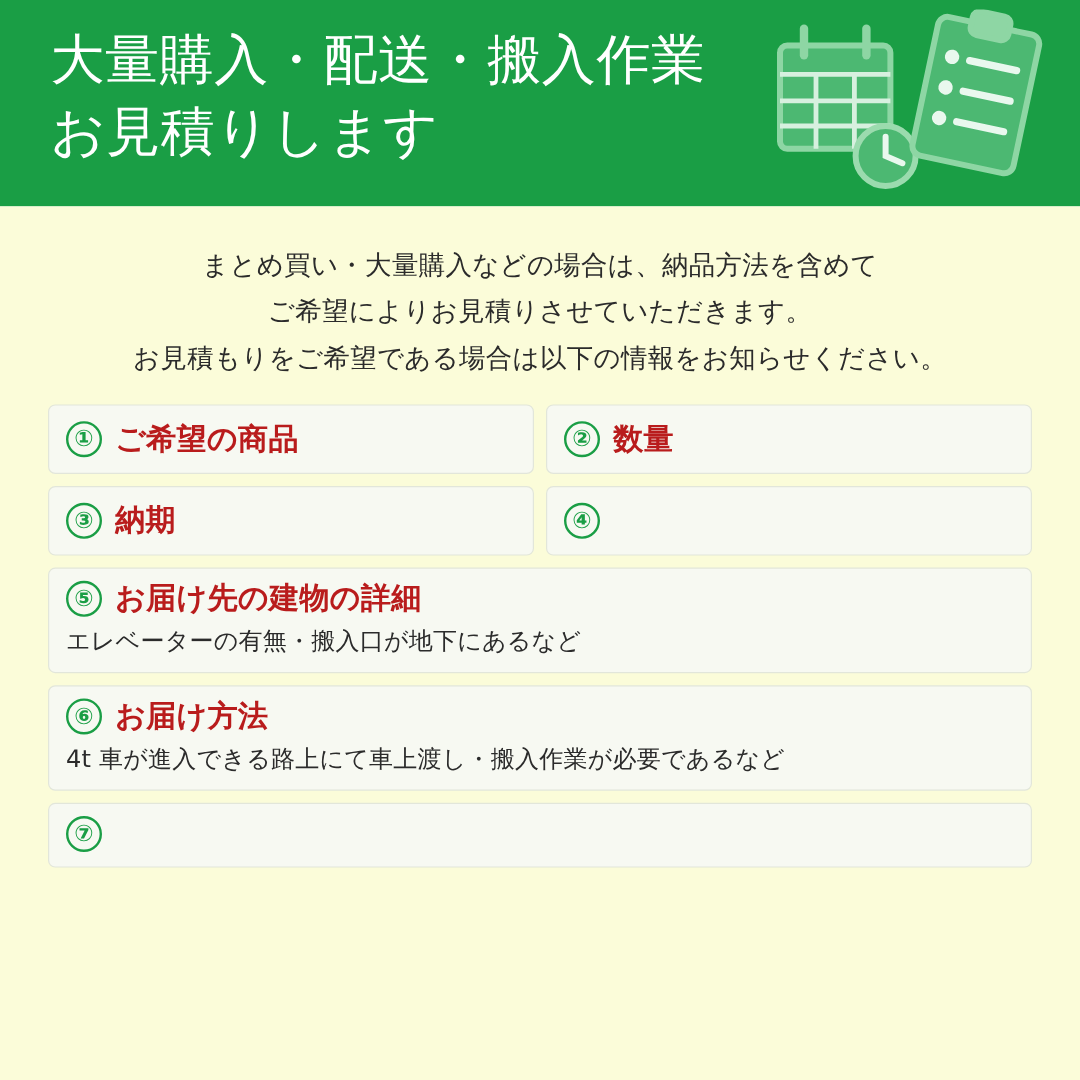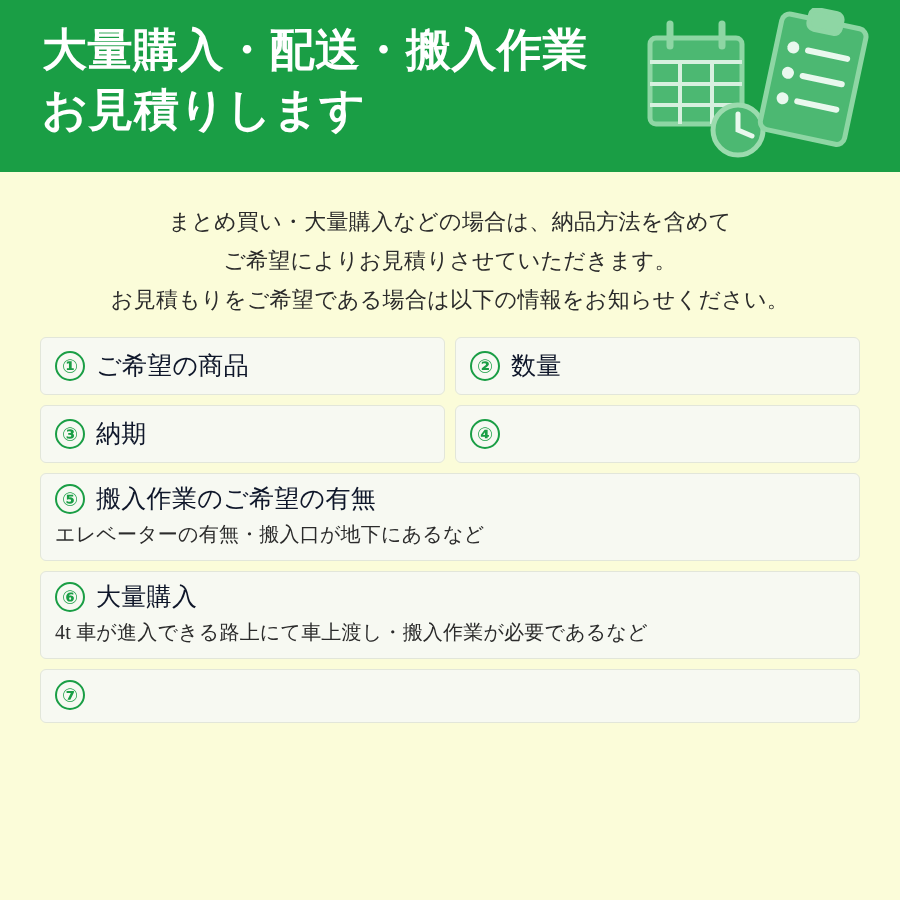--- a/index.html
+++ b/index.html
@@ -24,21 +24,21 @@
     height: 172px;
     background: #1a9e45;
     overflow: hidden;
   }
   .banner-title {
     position: absolute;
     left: 42px;
     top: 20px;
     color: #ffffff;
     font-size: 45px;
-    font-weight: bold;
+    font-weight: normal;
     line-height: 1.33;
     letter-spacing: 0.5px;
     white-space: pre-line;
   }
   .banner-art {
     position: absolute;
     right: 28px;
     top: 8px;
     width: 230px;
     height: 160px;
@@ -91,33 +91,32 @@
     border-radius: 50%;
     color: #1a9e45;
     font-size: 19px;
     font-weight: bold;
     display: flex;
     align-items: center;
     justify-content: center;
     line-height: 1;
   }
   .card-title {
-    color: #0f172a;
+    color: #b91c1c;
     font-size: 25px;
-    font-weight: normal;
+    font-weight: bold;
     letter-spacing: 0.3px;
     line-height: 1.2;
   }
   .card-desc {
     color: #2b2b2b;
     font-size: 20px;
     line-height: 1.35;
     letter-spacing: 0.2px;
     margin-top: 7px;
-    font-family: Liberation Serif, serif;
   }
 </style>
 </head>
 <body>
 
 <div class="page">
 
   <div class="banner">
     <div class="banner-title">大量購入・配送・搬入作業
 お見積りします</div>
@@ -182,29 +181,29 @@
 
       <div class="card half short">
         <div class="card-head">
           <span class="num">④</span>
         </div>
       </div>
 
       <div class="card full">
         <div class="card-head">
           <span class="num">⑤</span>
-          <span class="card-title">搬入作業のご希望の有無</span>
+          <span class="card-title">お届け先の建物の詳細</span>
         </div>
         <div class="card-desc">エレベーターの有無・搬入口が地下にあるなど</div>
       </div>
 
       <div class="card full">
         <div class="card-head">
           <span class="num">⑥</span>
-          <span class="card-title">大量購入</span>
+          <span class="card-title">お届け方法</span>
         </div>
         <div class="card-desc">4t 車が進入できる路上にて車上渡し・搬入作業が必要であるなど</div>
       </div>
 
       <div class="card full">
         <div class="card-head">
           <span class="num">⑦</span>
         </div>
       </div>
 

